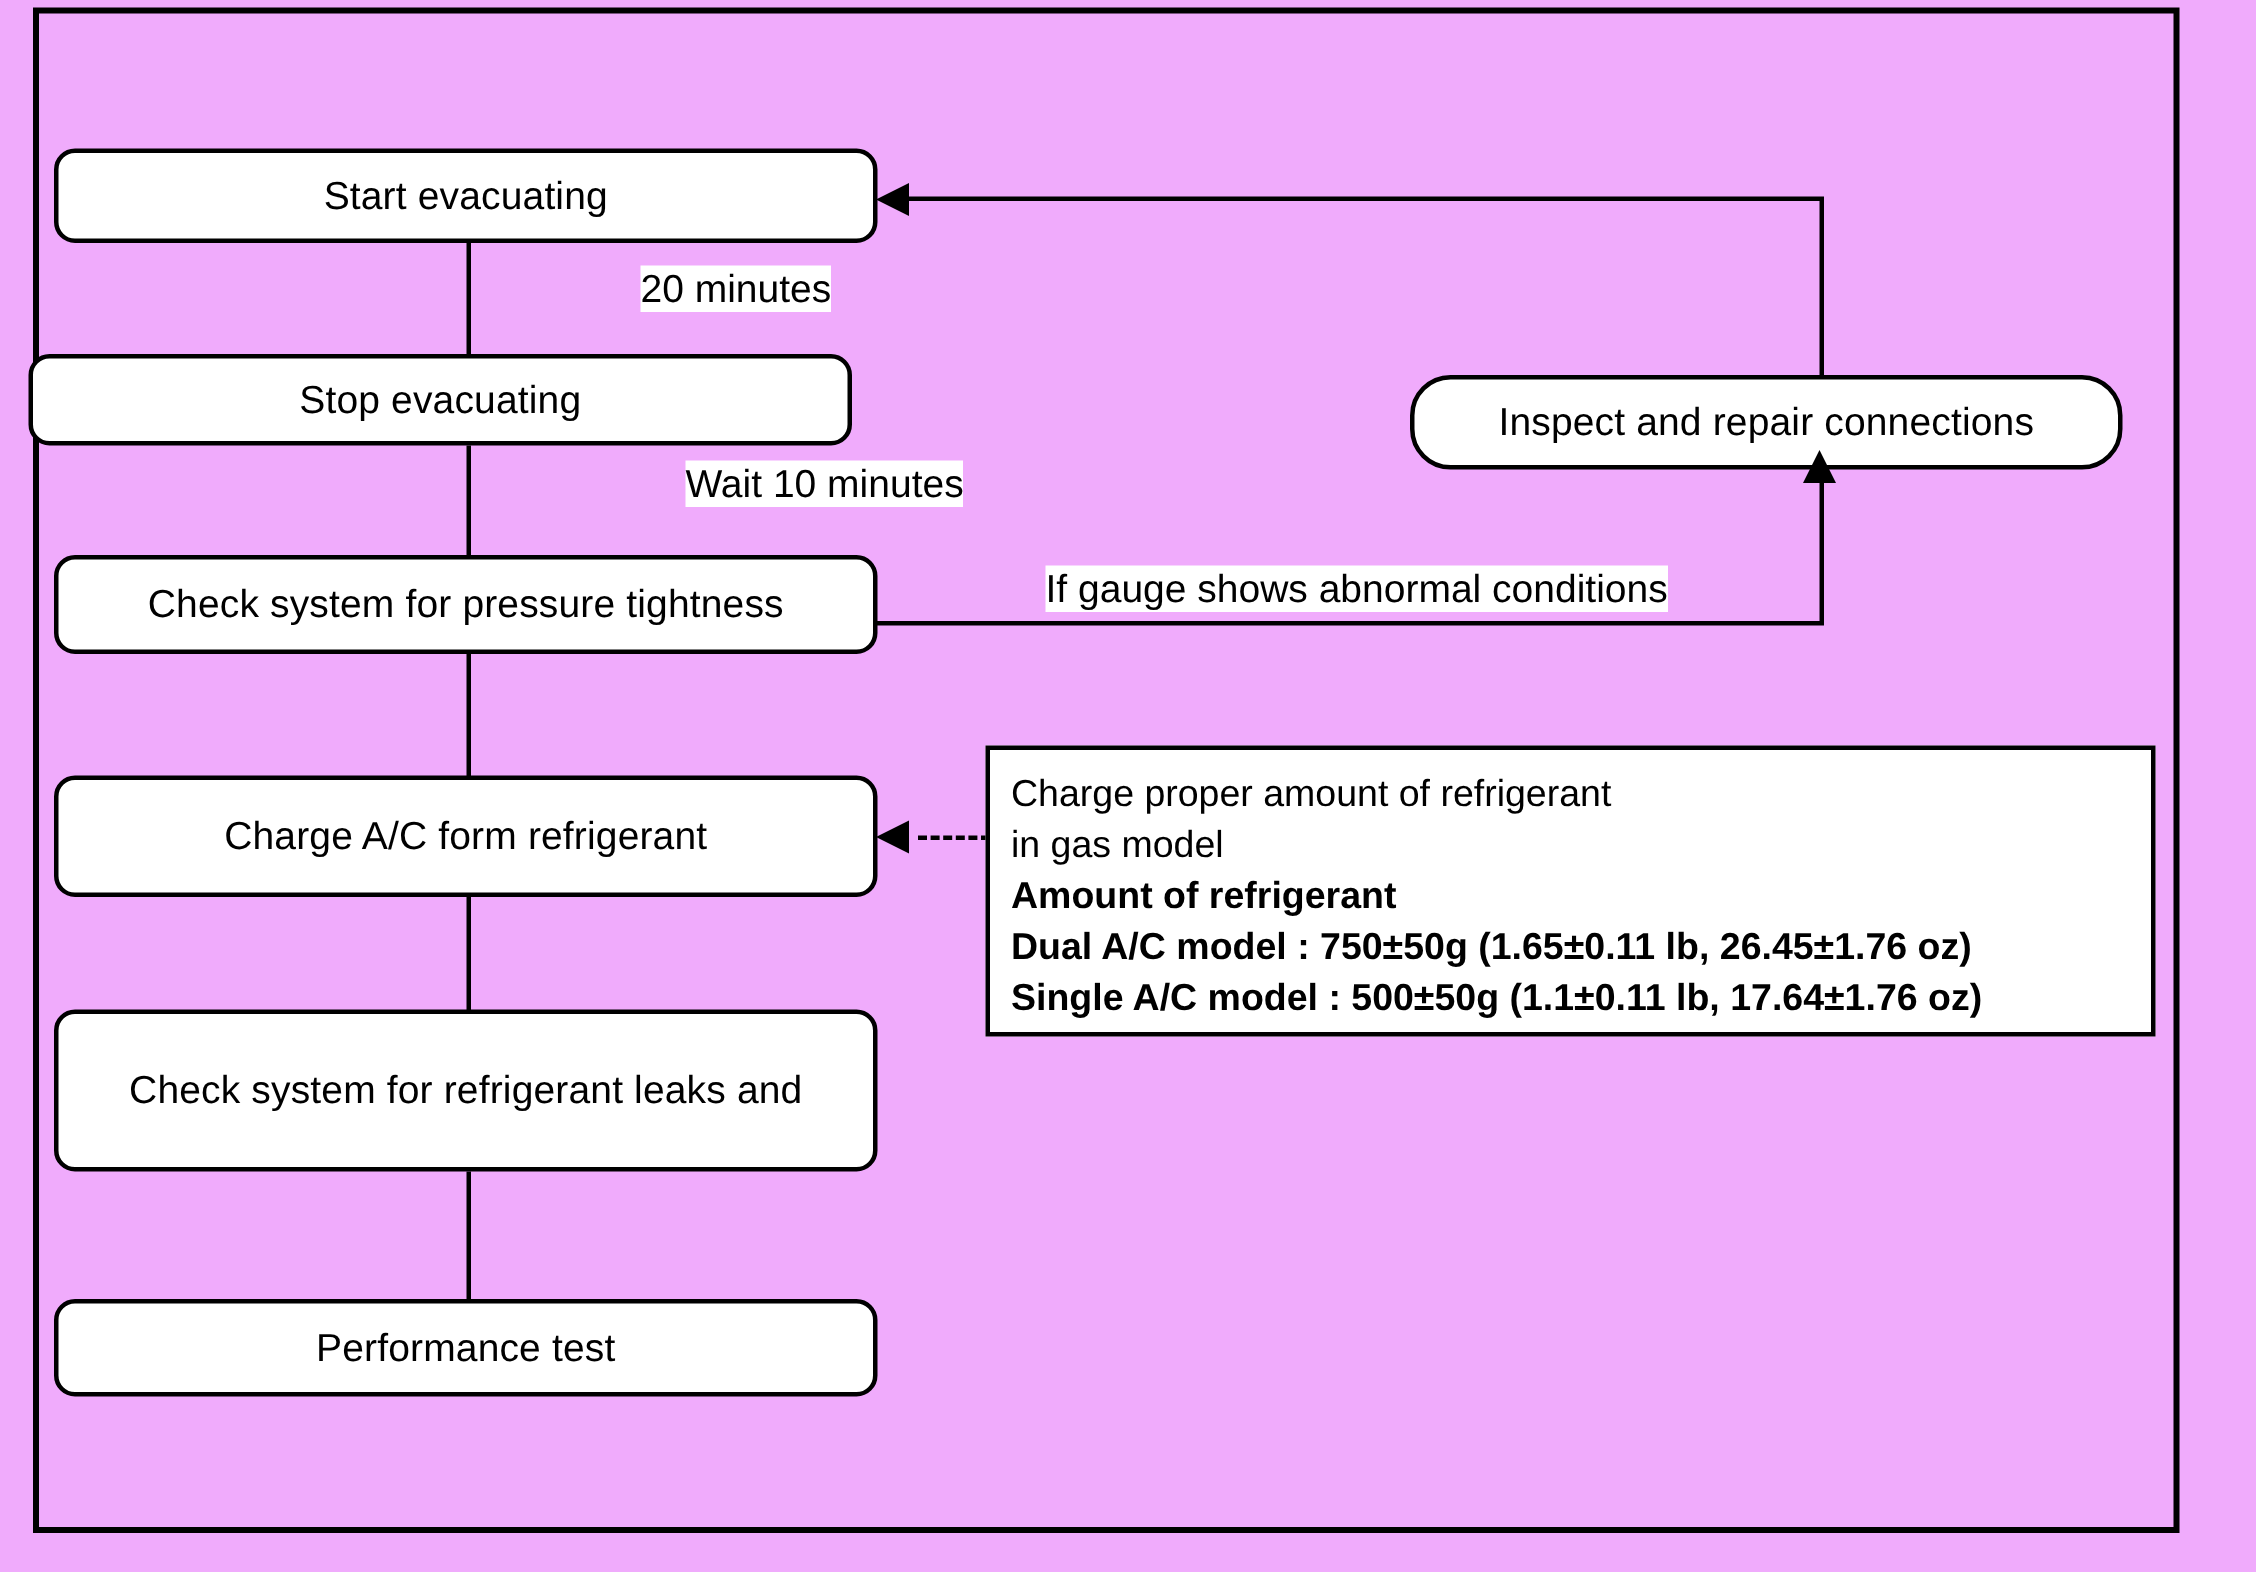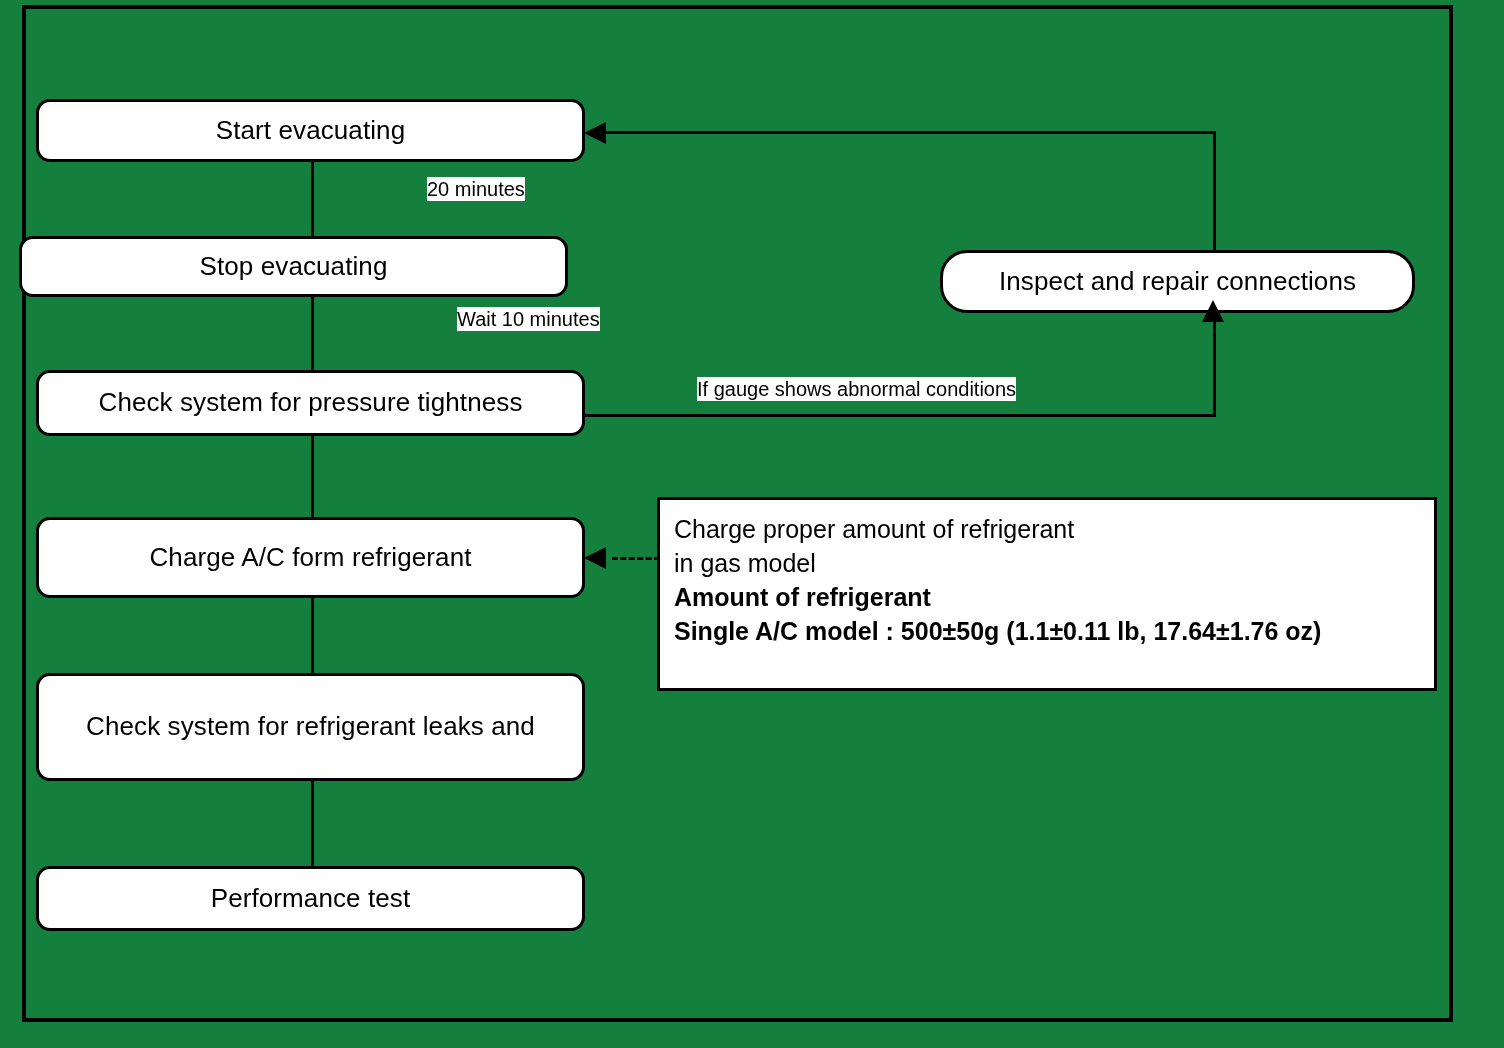--- a/index.html
+++ b/index.html
@@ -10,21 +10,21 @@
   }
   body {
     font-family: "Liberation Sans", sans-serif;
     color: #000000;
   }
 
   #page {
     position: relative;
     width: 1504px;
     height: 1048px;
-    background: #15803d;
+    background: #f0abfc;
     overflow: hidden;
   }
 
   
   .frame {
     position: absolute;
     left: 22px;
     top: 5px;
     width: 1431px;
     height: 1017px;
@@ -102,21 +102,21 @@
     height: 0;
     border-left: 11px solid transparent;
     border-right: 11px solid transparent;
     border-bottom: 22px solid #000000;
     z-index: 6;
   }
 
   
   .edge-label {
     position: absolute;
-    font-size: 20px;
+    font-size: 26px;
     line-height: 1.2;
     white-space: nowrap;
     background: #ffffff;
     z-index: 4;
   }
 </style>
 </head>
 <body>
 
 <div id="page">
@@ -173,16 +173,17 @@
   <div class="edge-label" style="left:427px; top:177px;">20 minutes</div>
 
   <div class="edge-label" style="left:457px; top:307px;">Wait 10 minutes</div>
 
   <div class="edge-label" style="left:697px; top:377px;">If gauge shows abnormal conditions</div>
 
   <div class="note" style="left:657px; top:497px; width:780px; height:194px;">
     <div class="note-line">Charge proper amount of refrigerant</div>
     <div class="note-line">in gas model</div>
     <div class="note-line bold">Amount of refrigerant</div>
+    <div class="note-line bold">Dual A/C model : 750±50g (1.65±0.11 lb, 26.45±1.76 oz)</div>
     <div class="note-line bold">Single A/C model : 500±50g (1.1±0.11 lb, 17.64±1.76 oz)</div>
   </div>
 
 </div>
 
 </body></html>

